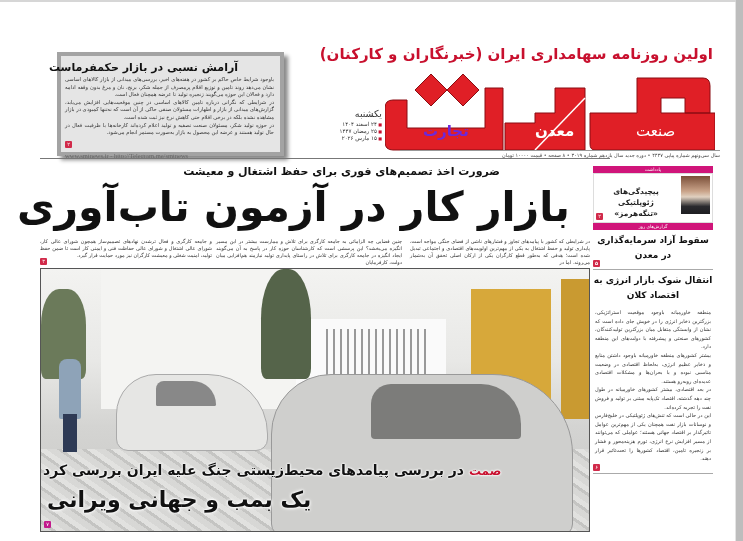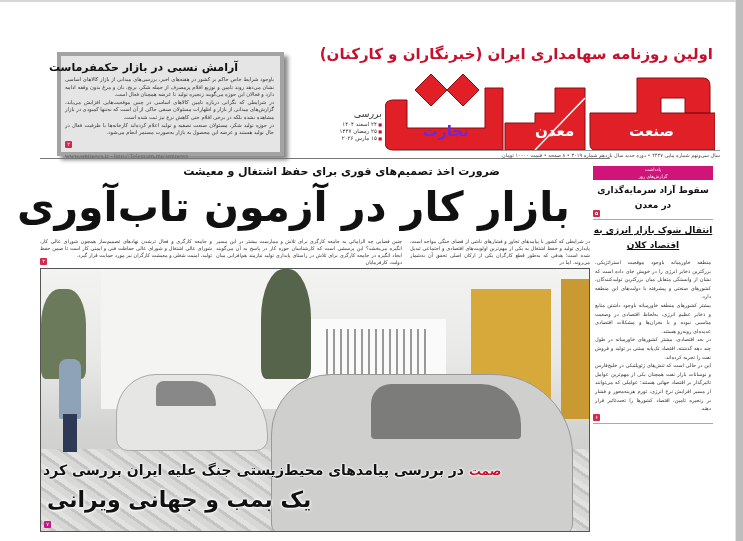--- a/index.html
+++ b/index.html
@@ -17,21 +17,21 @@
   .tl-badge{position:absolute;left:4px;bottom:4px;}
 
   .url-line{position:absolute;left:40px;top:158px;width:570px;height:1px;background:#777;}
   .url-text{position:absolute;left:65px;top:152px;font-family:"Liberation Serif",serif;font-size:6.5px;color:#666;white-space:nowrap;}
 
   
   .slogan{position:absolute;right:30px;top:45px;font-size:15px;font-weight:bold;color:#c8102e;direction:rtl;white-space:nowrap;text-align:right;}
   .logo{position:absolute;left:385px;top:68px;width:330px;height:84px;}
   .logo-t1{position:absolute;left:38px;top:54px;font-size:15px;font-weight:bold;color:#6d28d9;}
   .logo-t2{position:absolute;left:150px;top:54px;font-size:15px;font-weight:bold;color:#fff;}
-  .logo-t3{position:absolute;left:244px;top:54px;font-size:15px;font-weight:bold;color:#fff;}
+  .logo-t3{position:absolute;left:251px;top:54px;font-size:15px;font-weight:normal;color:#fff;}
   .day-block{position:absolute;left:330px;top:108px;direction:rtl;text-align:right;width:52px;}
   .day-name{font-size:9.5px;color:#333;margin-bottom:2px;}
   .date-line{font-size:5.5px;color:#333;line-height:7px;white-space:nowrap;}
   .date-line::before{content:"■ ";color:#c8102e;font-size:4px;}
   .info-line{position:absolute;left:400px;top:152px;width:320px;font-size:5px;color:#444;direction:rtl;text-align:right;white-space:nowrap;}
   .info-rule{position:absolute;left:400px;top:150px;width:320px;height:1px;background:#999;}
 
   
   .kicker{position:absolute;left:150px;top:165px;width:350px;text-align:right;font-size:11px;font-weight:bold;color:#111;direction:rtl;}
   .headline{position:absolute;left:40px;top:183px;width:530px;text-align:center;font-size:41px;font-weight:bold;color:#111;direction:rtl;letter-spacing:-1px;white-space:nowrap;}
@@ -67,21 +67,21 @@
   .rc{position:absolute;left:593px;top:166px;width:120px;}
   .rc-bar{height:7px;background:#d0157a;color:#fff;font-size:4.5px;line-height:7px;text-align:center;direction:rtl;}
   .op-box{position:relative;height:48px;border:1px solid #ddd;}
   .op-photo{position:absolute;right:2px;top:2px;width:29px;height:38px;background:linear-gradient(180deg,#7a4e38 0%,#c9a389 40%,#e0d0c0 55%,#2a2a2e 80%,#1e1e22 100%);}
   .op-title{position:absolute;right:36px;top:12px;width:80px;text-align:center;font-size:7.5px;font-weight:bold;line-height:11px;color:#222;direction:rtl;}
   .op-badge{position:absolute;left:2px;bottom:2px;}
   .rc-item{position:relative;text-align:center;direction:rtl;font-weight:bold;color:#111;border-bottom:1px solid #aaa;}
   .rc-item .page-badge{position:absolute;left:0;bottom:2px;}
   .rc-i1{height:40px;font-size:9.5px;line-height:22px;}
   .rc-i2{height:40px;font-size:9px;line-height:15px;padding-top:3px;box-sizing:border-box;}
-  .rc-i3{height:36px;font-size:9px;line-height:15px;padding-top:3px;box-sizing:border-box;border-bottom:none;text-decoration:underline;}
+  .rc-i3{height:36px;font-size:9px;line-height:15px;padding-top:3px;box-sizing:border-box;border-bottom:none;}
   .rc-body{font-size:5.1px;line-height:8.6px;color:#333;direction:rtl;text-align:justify;padding:2px 2px 0;}
   .rc-body p{margin:0;}
   .rc-end{position:relative;height:10px;border-bottom:1px solid #aaa;}
   .rc-end .page-badge{position:absolute;left:0;top:1px;}
 </style>
 </head>
 <body>
 
 <div class="frame-top"></div>
 <div class="scroll-inner"></div>
@@ -109,21 +109,21 @@
     <polygon points="30,22 46,6 62,22 46,38" fill="#e01f26" stroke="#8a0c12" stroke-width="1"></polygon>
     <polygon points="62,22 78,6 94,22 78,38" fill="#e01f26" stroke="#8a0c12" stroke-width="1"></polygon>
     <line x1="150" y1="82" x2="200" y2="30" stroke="#fff" stroke-width="1.5"></line>
   </svg>
   <span class="logo-t1">تجارت</span>
   <span class="logo-t2">معدن</span>
   <span class="logo-t3">صنعت</span>
 </div>
 
 <div class="day-block">
-  <div class="day-name">بررسی</div>
+  <div class="day-name">یکشنبه</div>
   <div class="date-line">۲۴ اسفند ۱۴۰۴</div>
   <div class="date-line">۲۵ رمضان ۱۴۴۷</div>
   <div class="date-line">۱۵ مارس ۲۰۲۶</div>
 </div>
 
 <div class="info-rule"></div>
 <div class="info-line">سال سی‌ونهم شماره پیاپی ۴۴۳۷ • دوره جدید سال یازدهم شماره ۳۰۱۹ • ۸ صفحه • قیمت ۱۰۰۰۰ تومان</div>
 
 <div class="kicker">ضرورت اخذ تصمیم‌های فوری برای حفظ اشتغال و معیشت</div>
 <div class="headline">بازار کار در آزمون تاب‌آوری ملی</div>
@@ -152,20 +152,25 @@
   <div class="photo-kicker">
     <span class="brand">صمت</span>
     <span>در بررسی پیامدهای محیط‌زیستی جنگ علیه ایران بررسی کرد</span>
   </div>
   <div class="photo-title">یک بمب و جهانی ویرانی</div>
   <span class="page-badge photo-badge">۷</span>
 </div>
 
 <div class="rc">
   <div class="rc-bar">یادداشت</div>
+  <div class="op-box">
+    <div class="op-photo"></div>
+    <div class="op-title">پیچیدگی‌های ژئوپلتیکی «تنگه‌هرمز»</div>
+    <span class="page-badge op-badge">۲</span>
+  </div>
   <div class="rc-bar">گزارش‌های روز</div>
   <div class="rc-item rc-i2">
     <span>سقوط آزاد سرمایه‌گذاری در معدن</span>
     <span class="page-badge">۵</span>
   </div>
   <div class="rc-item rc-i3">
     <span>انتقال شوک بازار انرژی به اقتصاد کلان</span>
   </div>
   <div class="rc-body">
     <p>منطقه خاورمیانه باوجود موقعیت استراتژیکی، بزرگترین ذخایر انرژی را در خویش جای داده است که نشان از وابستگی متقابل میان بزرگترین تولیدکنندگان، کشورهای صنعتی و پیشرفته با دولت‌های این منطقه دارد.</p>

